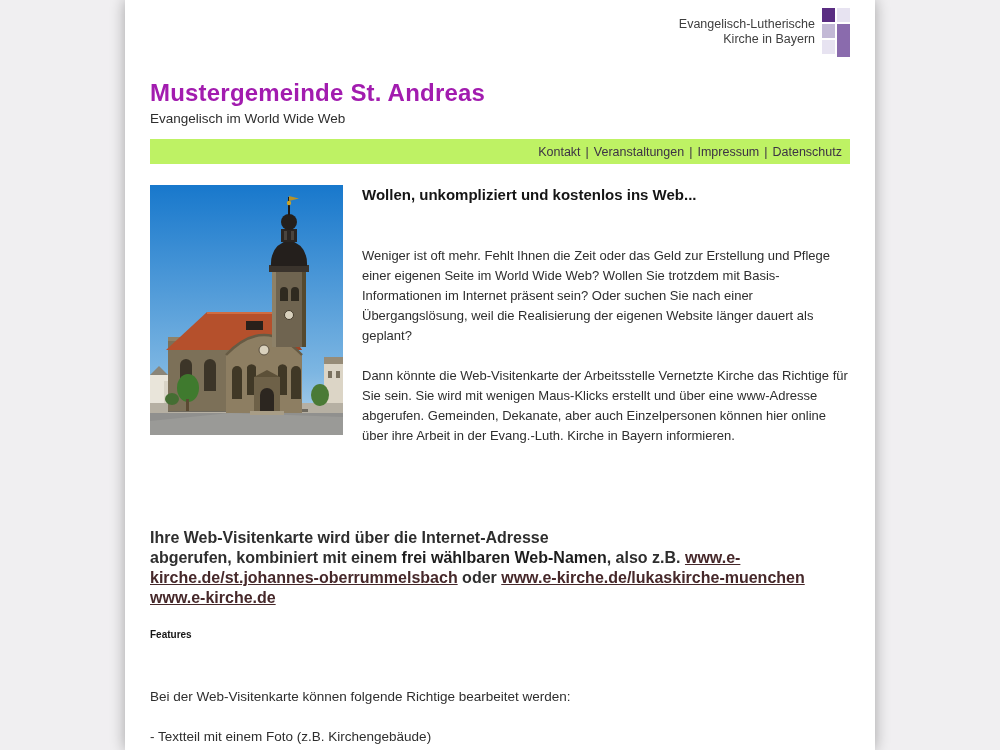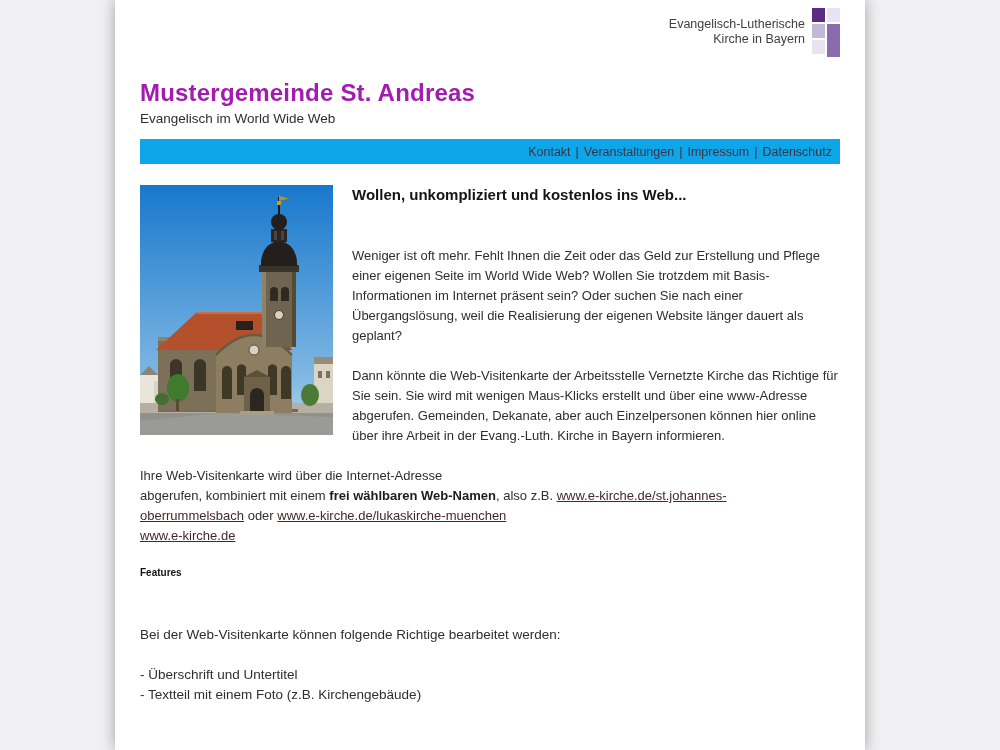--- a/index.html
+++ b/index.html
@@ -4,21 +4,21 @@
 <style>
   * { margin:0; padding:0; box-sizing:border-box; }
   html,body { width:1000px; height:750px; overflow:hidden; }
   body {
     background:#f0eff1;
     font-family:"Liberation Sans", sans-serif;
     color:#2e2e2e;
     position:relative;
   }
   .sheet {
-    position:absolute; left:115px; top:0;
+    position:absolute; left:125px; top:0;
     width:750px; height:750px;
     background:#ffffff;
     box-shadow:0 0 14px rgba(0,0,0,0.32);
     padding:0 25px;
   }
   
   .logo-row { display:flex; justify-content:flex-end; align-items:flex-start; padding-top:8px; height:60px; }
   .logo-text { text-align:right; font-size:12.5px; line-height:15px; color:#3e3e3e; margin-right:7px; margin-top:9px; }
   .logo-mark { width:28px; height:50px; position:relative; flex:0 0 auto; }
   .logo-mark span { position:absolute; display:block; }
@@ -37,21 +37,21 @@
   }
   .nav-bar a { text-decoration:none; cursor:pointer; }
   .nav-bar .sep { margin:0 5px; }
   
   .main-row { margin-top:21px; display:flex; }
   .photo { width:193px; height:250px; flex:0 0 auto; display:block; }
   .right-col { margin-left:19px; width:490px; }
   h2.intro-heading { font-size:15px; line-height:17px; font-weight:bold; color:#151515; margin:1px 0 43px 0; }
   .right-col p { font-size:13px; line-height:20px; margin-bottom:20px; }
   
-  .address-block { width:680px; font-size:13px; line-height:20px; }
+  .address-block { margin-top:62px; width:680px; font-size:16px; line-height:20px;font-weight:bold; }
   .address-block a { text-decoration:underline; cursor:pointer; }
   .address-block b { color:#1d1d1d; }
   
   h2.features-heading { font-size:10px; line-height:16px; font-weight:bold; color:#151515; margin-top:19px; }
   .features-intro { font-size:13.5px; line-height:20px; margin-top:44px; }
   .feature-list { margin-top:20px; font-size:13.5px; line-height:20px; }
 </style>
 </head>
 <body>
 
@@ -67,21 +67,21 @@
       <span class="sq-light" style="background:#c3b9d6"></span>
       <span class="sq-pale-l" style="background:#e7e3f1"></span>
       <span class="sq-pale-r" style="background:#e7e3f1"></span>
       <span class="sq-mid" style="background:#8a6bad"></span>
     </div>
   </div>
 
   <h1 class="site-title">Mustergemeinde St. Andreas</h1>
   <div class="site-subtitle">Evangelisch im World Wide Web</div>
 
-  <div class="nav-bar" style="background:#0ea5e9; color:#3c3244">
+  <div class="nav-bar" style="background:#bef264; color:#3c3244">
     <a style="color:#3c3244">Kontakt</a>
     <span class="sep">|</span>
     <a style="color:#3c3244">Veranstaltungen</a>
     <span class="sep">|</span>
     <a style="color:#3c3244">Impressum</a>
     <span class="sep">|</span>
     <a style="color:#3c3244">Datenschutz</a>
   </div>
 
   <div class="main-row">
@@ -166,18 +166,17 @@
     <div>Ihre Web-Visitenkarte wird über die Internet-Adresse</div>
     <div><span>abgerufen, kombiniert mit einem </span><b>frei wählbaren Web-Namen</b><span>, also z.B. </span><a style="color:#46282a">www.e-kirche.de/st.johannes-oberrummelsbach</a><span> oder </span><a style="color:#46282a">www.e-kirche.de/lukaskirche-muenchen</a></div>
     <div>
       <a style="color:#46282a">www.e-kirche.de</a>
     </div>
   </div>
 
   <h2 class="features-heading">Features</h2>
   <div class="features-intro">Bei der Web-Visitenkarte können folgende Richtige bearbeitet werden:</div>
   <div class="feature-list">
-    <div>- Überschrift und Untertitel</div>
     <div>- Textteil mit einem Foto (z.B. Kirchengebäude)</div>
 
   </div>
 
 </div>
 
 </body></html>

